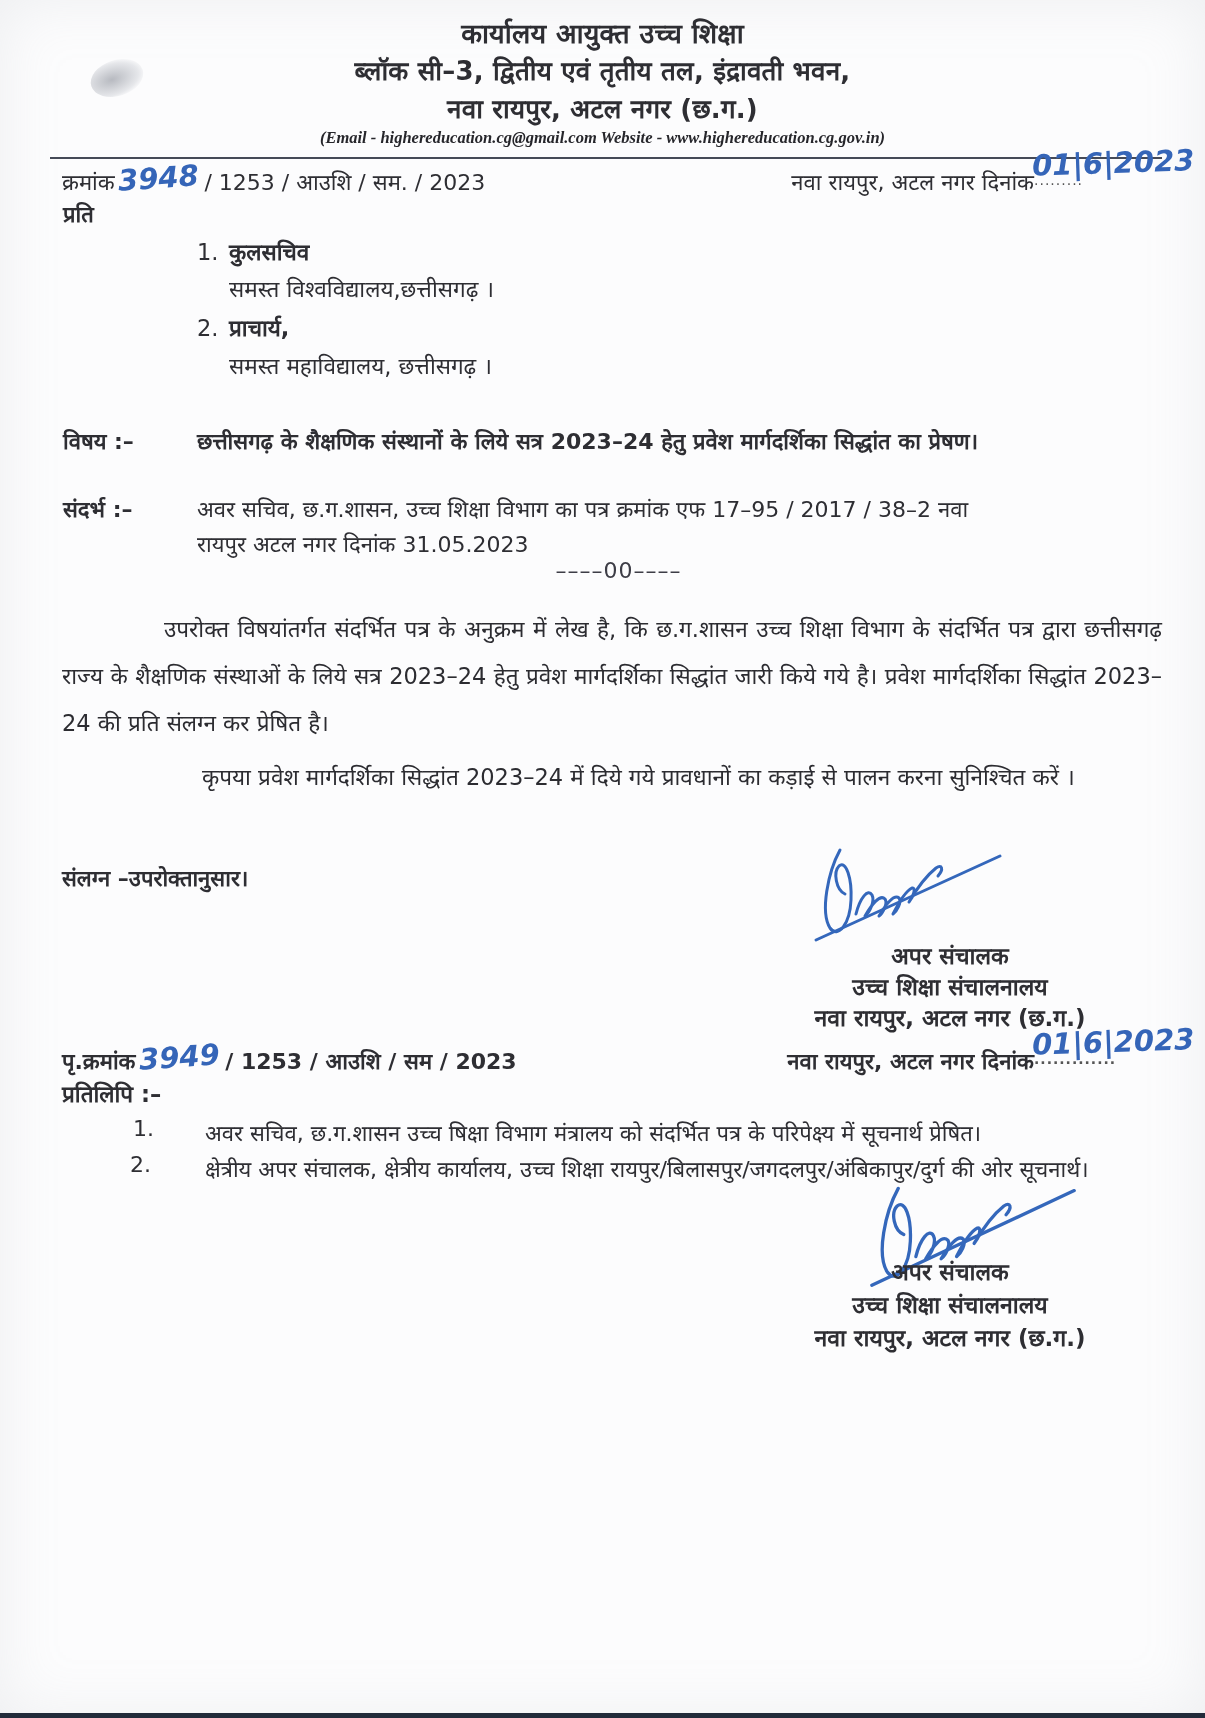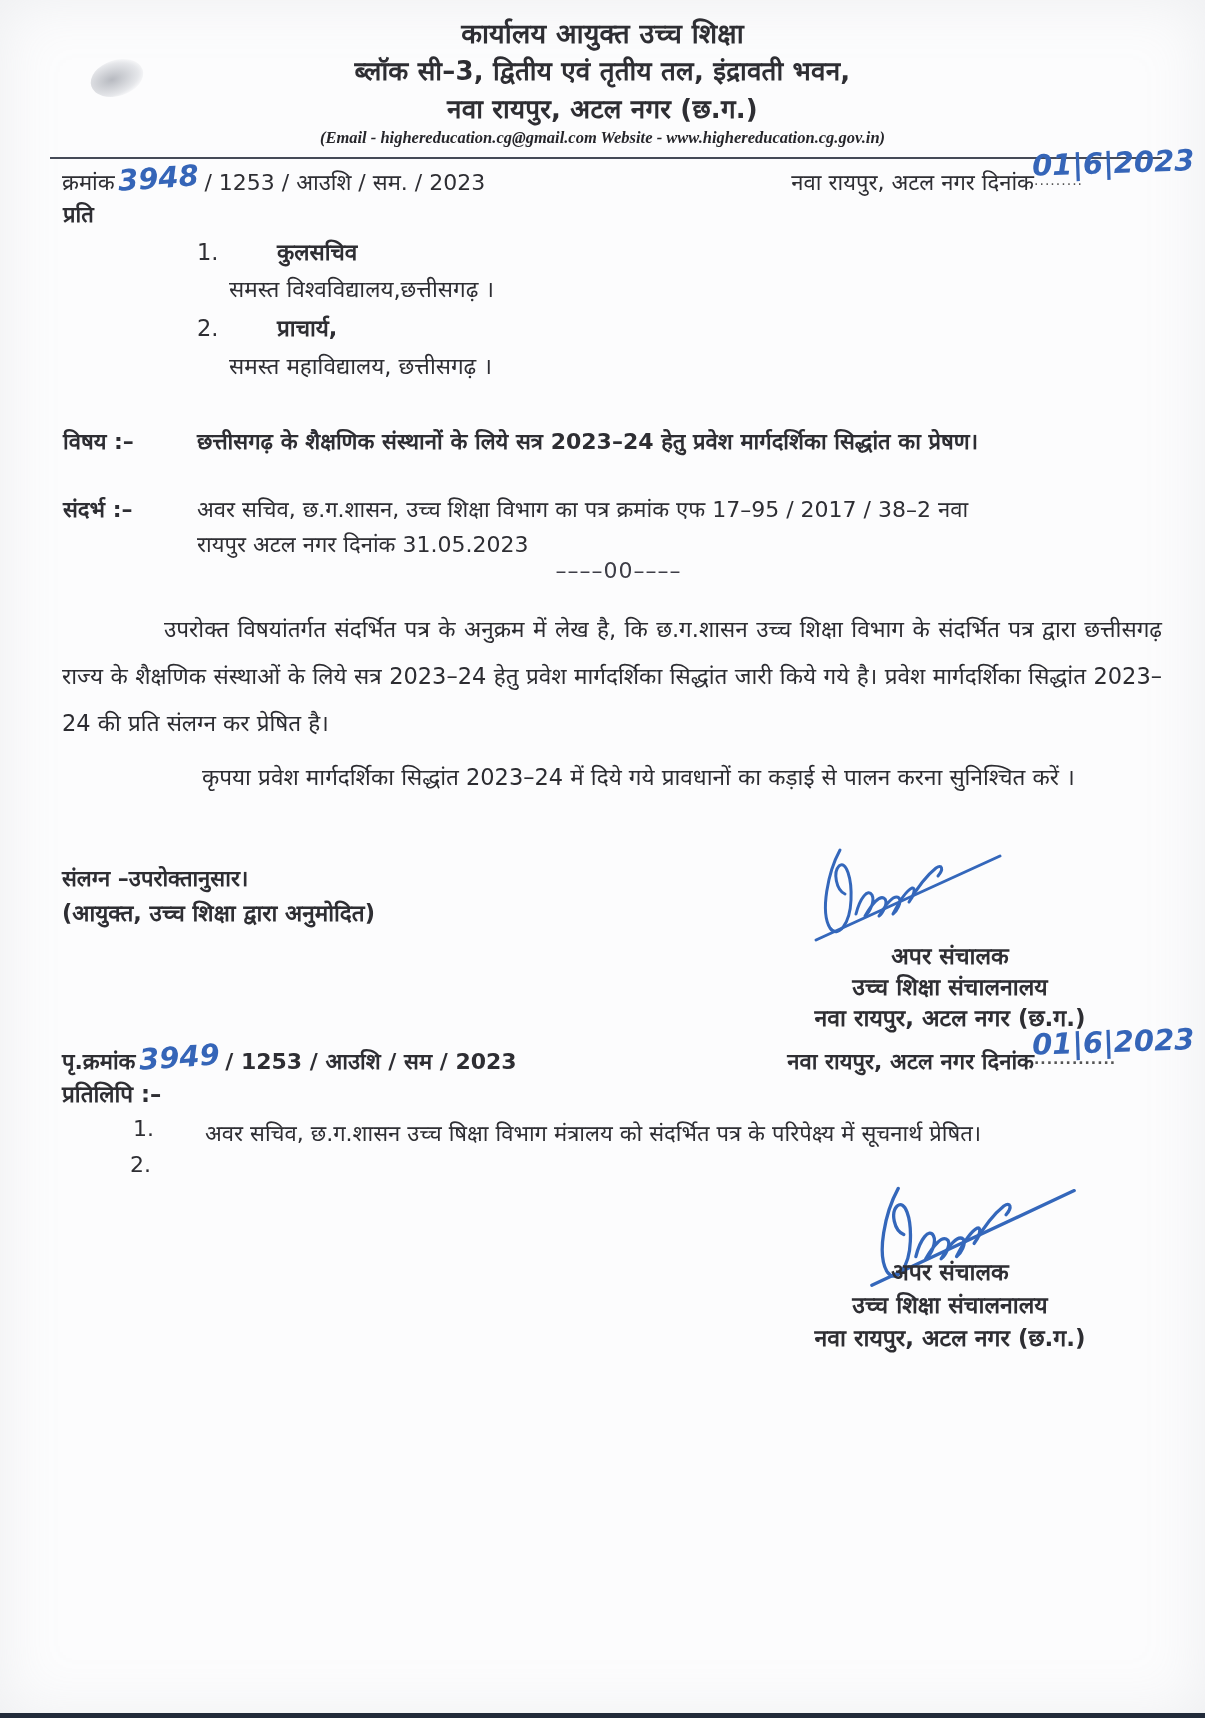--- a/index.html
+++ b/index.html
@@ -30,21 +30,21 @@
   .hand { color:#3565b8; font-style:italic; display:inline-block; }
   .hand-no { font-size:29px; transform:rotate(-4deg); margin:0 6px 0 3px; position:relative; top:-2px; font-weight:600; }
   .datewrap { position:relative; display:inline-block; width:128px; height:14px; vertical-align:baseline; }
   .dots { position:absolute; left:0; bottom:2px; font-size:14px; letter-spacing:1px; color:#555; }
   .hand-date { position:absolute; left:-2px; top:-30px; font-size:29px; white-space:nowrap; transform:rotate(-2deg); font-weight:600; }
 
   .label-bold { font-weight:700; font-size:22px; }
 
   
   .toline { font-size:22.5px; }
-  .to-strong { font-weight:700;margin-left:48px; }
+  .to-strong { font-weight:700; }
   .to-num { display:inline-block; width:32px; font-weight:500; }
 
   
   .sub-text { font-size:22px; font-weight:600; line-height:35px; text-align:justify; }
   .ref-text { font-size:22px; font-weight:500; line-height:35px; }
 
   .sep { top:558px; left:0; right:0; text-align:center; font-size:22px; color:#3d3d46; letter-spacing:1px; font-weight:500;padding-left:32px; }
 
   .para { left:62px; width:1100px; font-size:22.5px; font-weight:500; text-align:justify; color:#2c2c31; }
   .para1 { top:606px; line-height:47px; text-indent:102px; }
@@ -107,21 +107,20 @@
 
   <div class="abs label-bold" style="top:493px; left:63px;">संदर्भ :–</div>
   <div class="abs ref-text" style="top:492px; left:197px; width:800px;">अवर सचिव, छ.ग.शासन, उच्च शिक्षा विभाग का पत्र क्रमांक एफ 17–95 / 2017 / 38–2 नवा रायपुर अटल नगर दिनांक 31.05.2023</div>
 
   <div class="abs sep">––––00––––</div>
 
   <div class="abs para para1">उपरोक्त विषयांतर्गत संदर्भित पत्र के अनुक्रम में लेख है, कि छ.ग.शासन उच्च शिक्षा विभाग के संदर्भित पत्र द्वारा छत्तीसगढ़ राज्य के शैक्षणिक संस्थाओं के लिये सत्र 2023–24 हेतु प्रवेश मार्गदर्शिका सिद्धांत जारी किये गये है। प्रवेश मार्गदर्शिका सिद्धांत 2023–24 की प्रति संलग्न कर प्रेषित है।</div>
   <div class="abs para para2">कृपया प्रवेश मार्गदर्शिका सिद्धांत 2023–24 में दिये गये प्रावधानों का कड़ाई से पालन करना सुनिश्चित करें ।</div>
 
   <div class="abs encl">संलग्न –उपरोक्तानुसार।</div>
-  <div class="abs approved">(आयुक्त, उच्च शिक्षा द्वारा अनुमोदित)</div>
 
   <svg class="abs sigsvg" style="left:800px; top:828px;" width="215" height="122" viewBox="0 0 215 122">
     <path class="ink" d="M40,22 C28,44 20,84 30,100 C38,111 50,96 51,72 C52,50 46,32 39,38 C33,44 36,62 45,66"></path>
     <path class="ink" d="M56,86 C60,70 68,60 72,67 C75,73 70,84 65,88 C72,76 80,66 85,71 C88,75 83,85 79,88 C86,76 94,66 99,70 C102,74 97,83 93,86 C99,74 106,63 112,60 C116,59 114,68 109,74 C116,62 126,48 136,40 C142,36 144,41 138,48"></path>
     <path class="ink" d="M16,112 L200,28"></path>
   </svg>
 
   <div class="abs sigblock" style="left:770px; top:941px;">
     <div>अपर संचालक</div>
     <div>उच्च शिक्षा संचालनालय</div>
@@ -136,20 +135,21 @@
       <span>नवा रायपुर, अटल नगर दिनांक</span><span class="datewrap"><span class="dots">.............</span><span class="hand hand-date">01|6|2023</span></span>
     </span>
   </div>
 
   <div class="abs pratilipi">प्रतिलिपि :–</div>
 
   <div class="abs cc-num" style="top:1116px; left:133px;">1.</div>
   <div class="abs cc-text" style="top:1115px; left:164px; width:1000px;">अवर सचिव, छ.ग.शासन उच्च षिक्षा विभाग मंत्रालय को संदर्भित पत्र के परिपेक्ष्य में सूचनार्थ प्रेषित।</div>
 
   <div class="abs cc-num" style="top:1152px; left:130px;">2.</div>
+  <div class="abs cc-text" style="top:1151px; left:164px; width:1000px;">क्षेत्रीय अपर संचालक, क्षेत्रीय कार्यालय, उच्च शिक्षा रायपुर/बिलासपुर/जगदलपुर/अंबिकापुर/दुर्ग की ओर सूचनार्थ।</div>
 
   <svg class="abs sigsvg" style="left:845px; top:1162px;" width="255" height="132" viewBox="0 0 215 120">
     <path class="ink" d="M40,24 C28,46 20,84 30,100 C38,111 50,96 51,72 C52,50 46,34 39,40 C33,46 36,62 45,66"></path>
     <path class="ink" d="M56,86 C60,70 68,60 72,67 C75,73 70,84 65,88 C72,76 80,66 85,71 C88,75 83,85 79,88 C86,76 94,66 99,70 C102,74 97,83 93,86 C99,74 106,63 112,60 C116,59 114,68 109,74 C116,62 126,48 136,40 C142,36 144,41 138,48"></path>
     <path class="ink" d="M16,112 L200,26"></path>
   </svg>
 
   <div class="abs sigblock" style="left:770px; top:1256px; line-height:33px;">
     <div>अपर संचालक</div>
     <div>उच्च शिक्षा संचालनालय</div>

